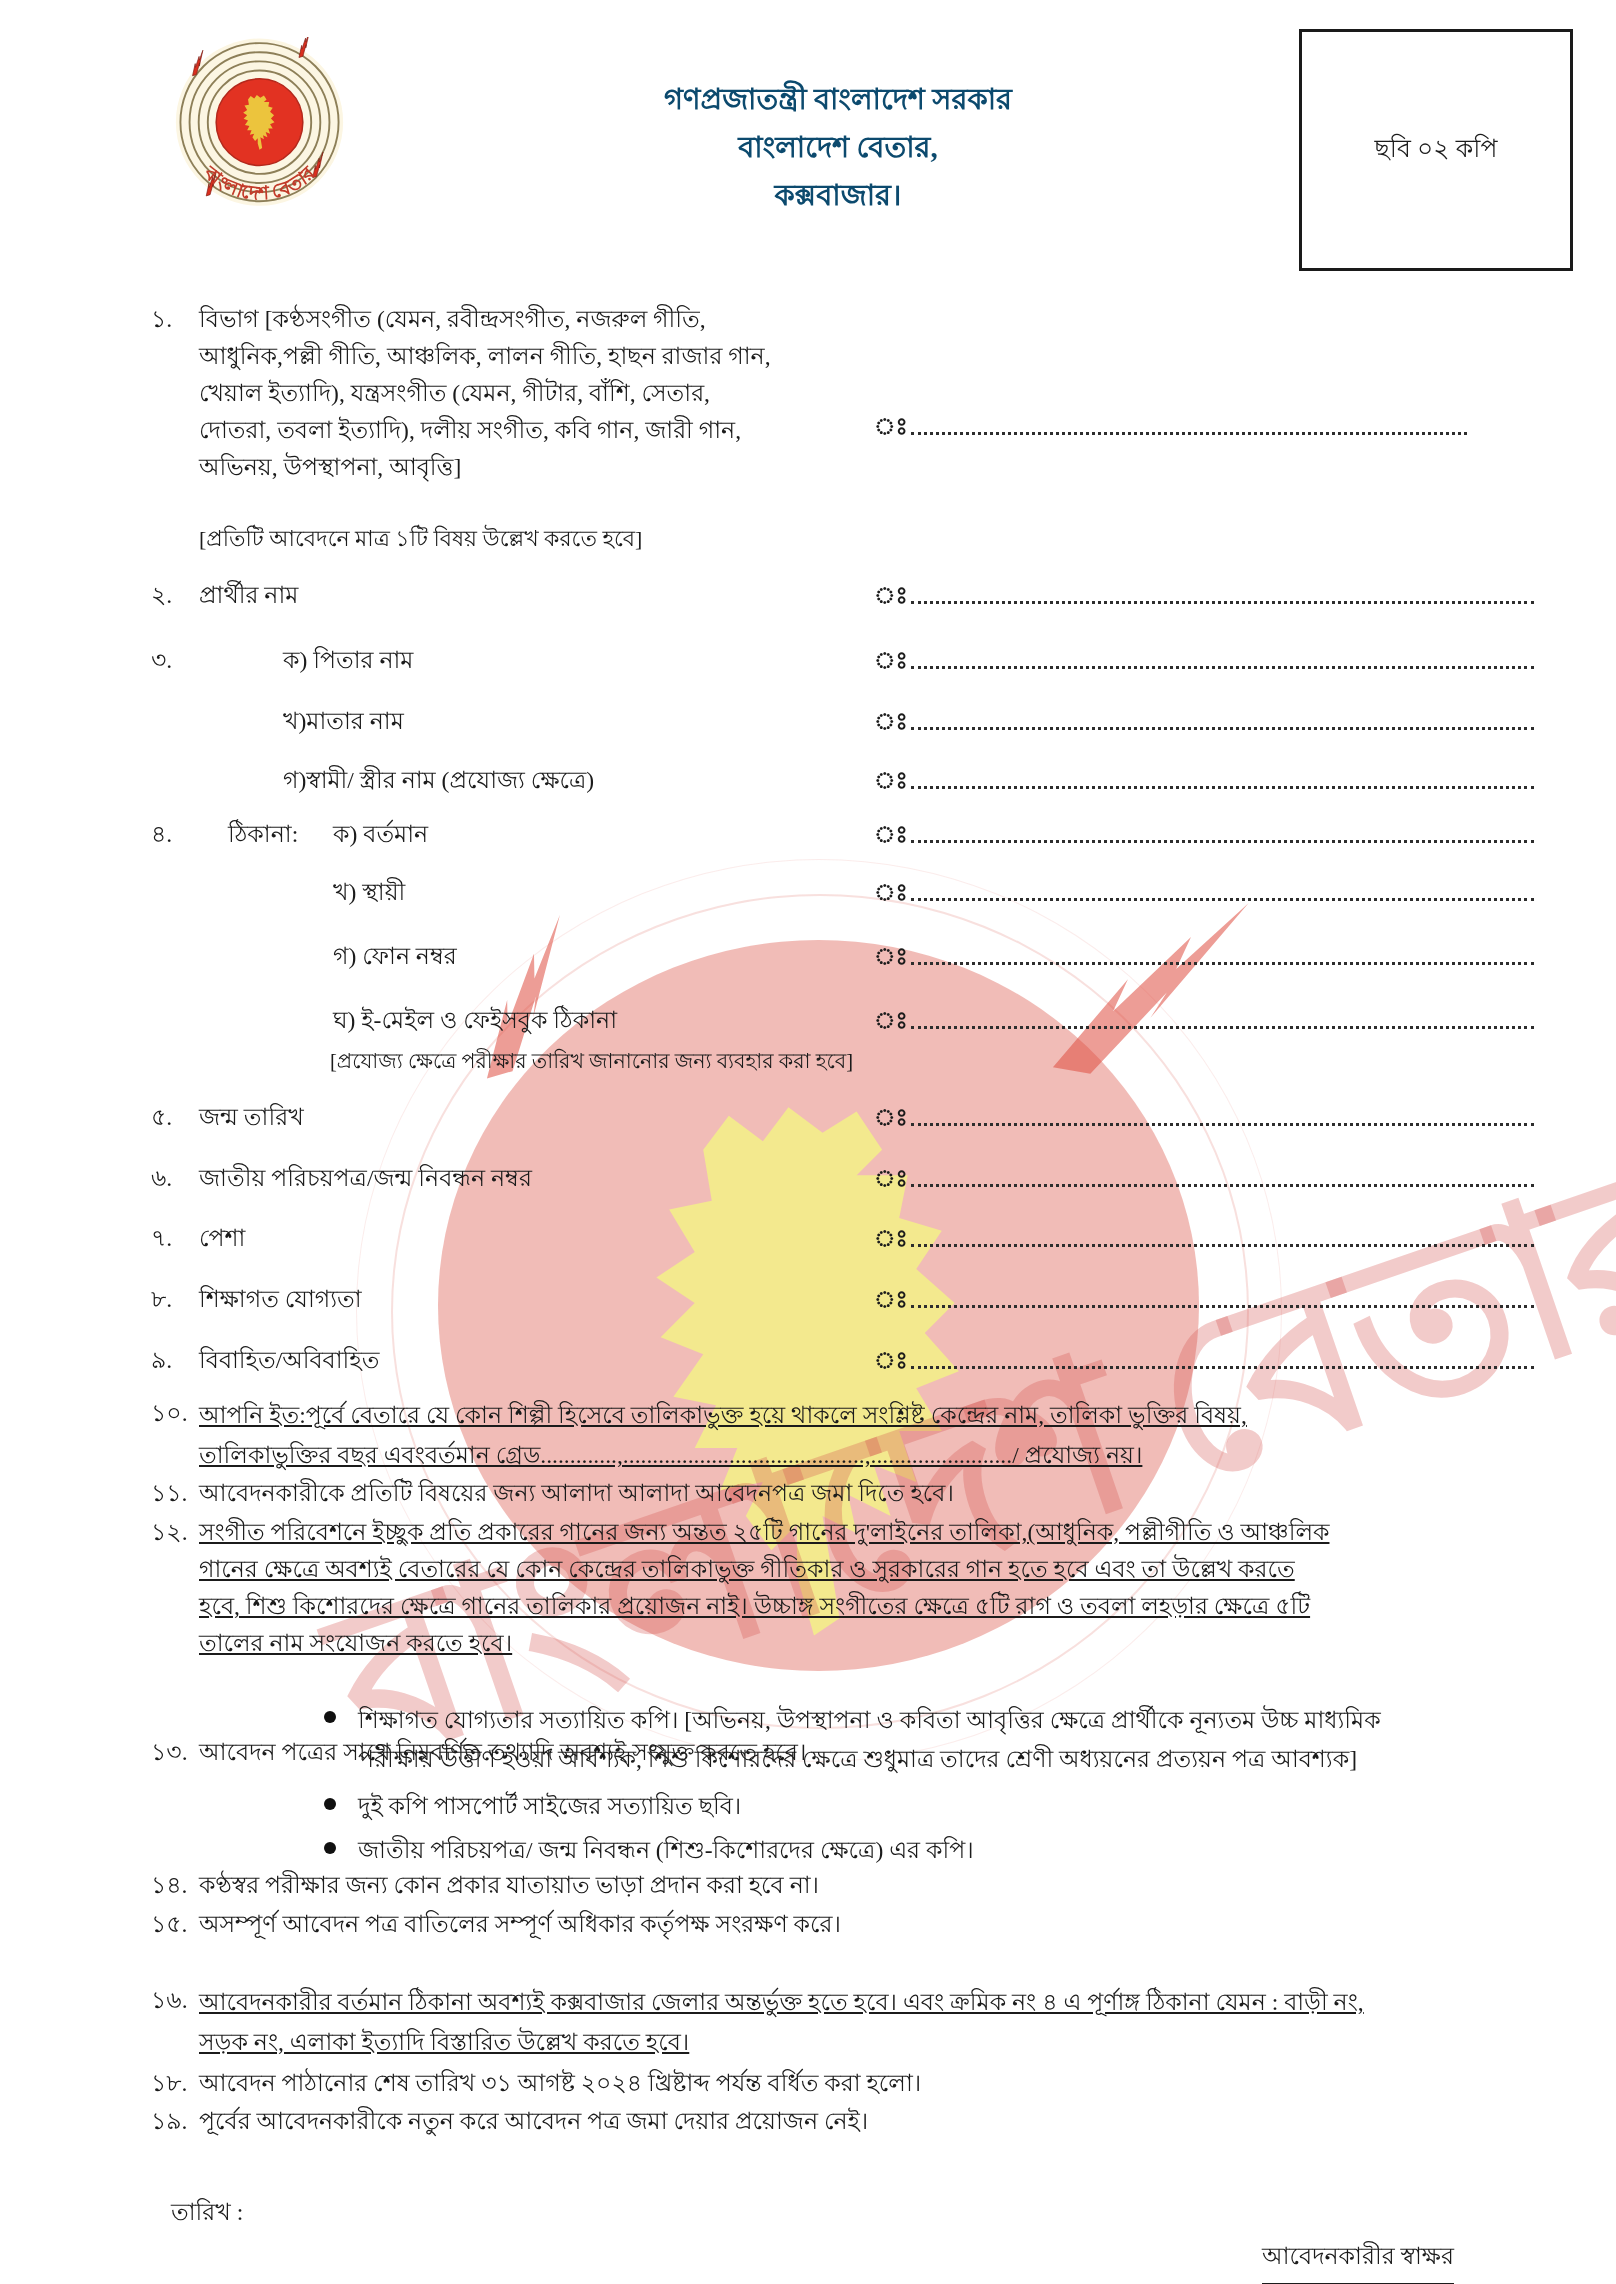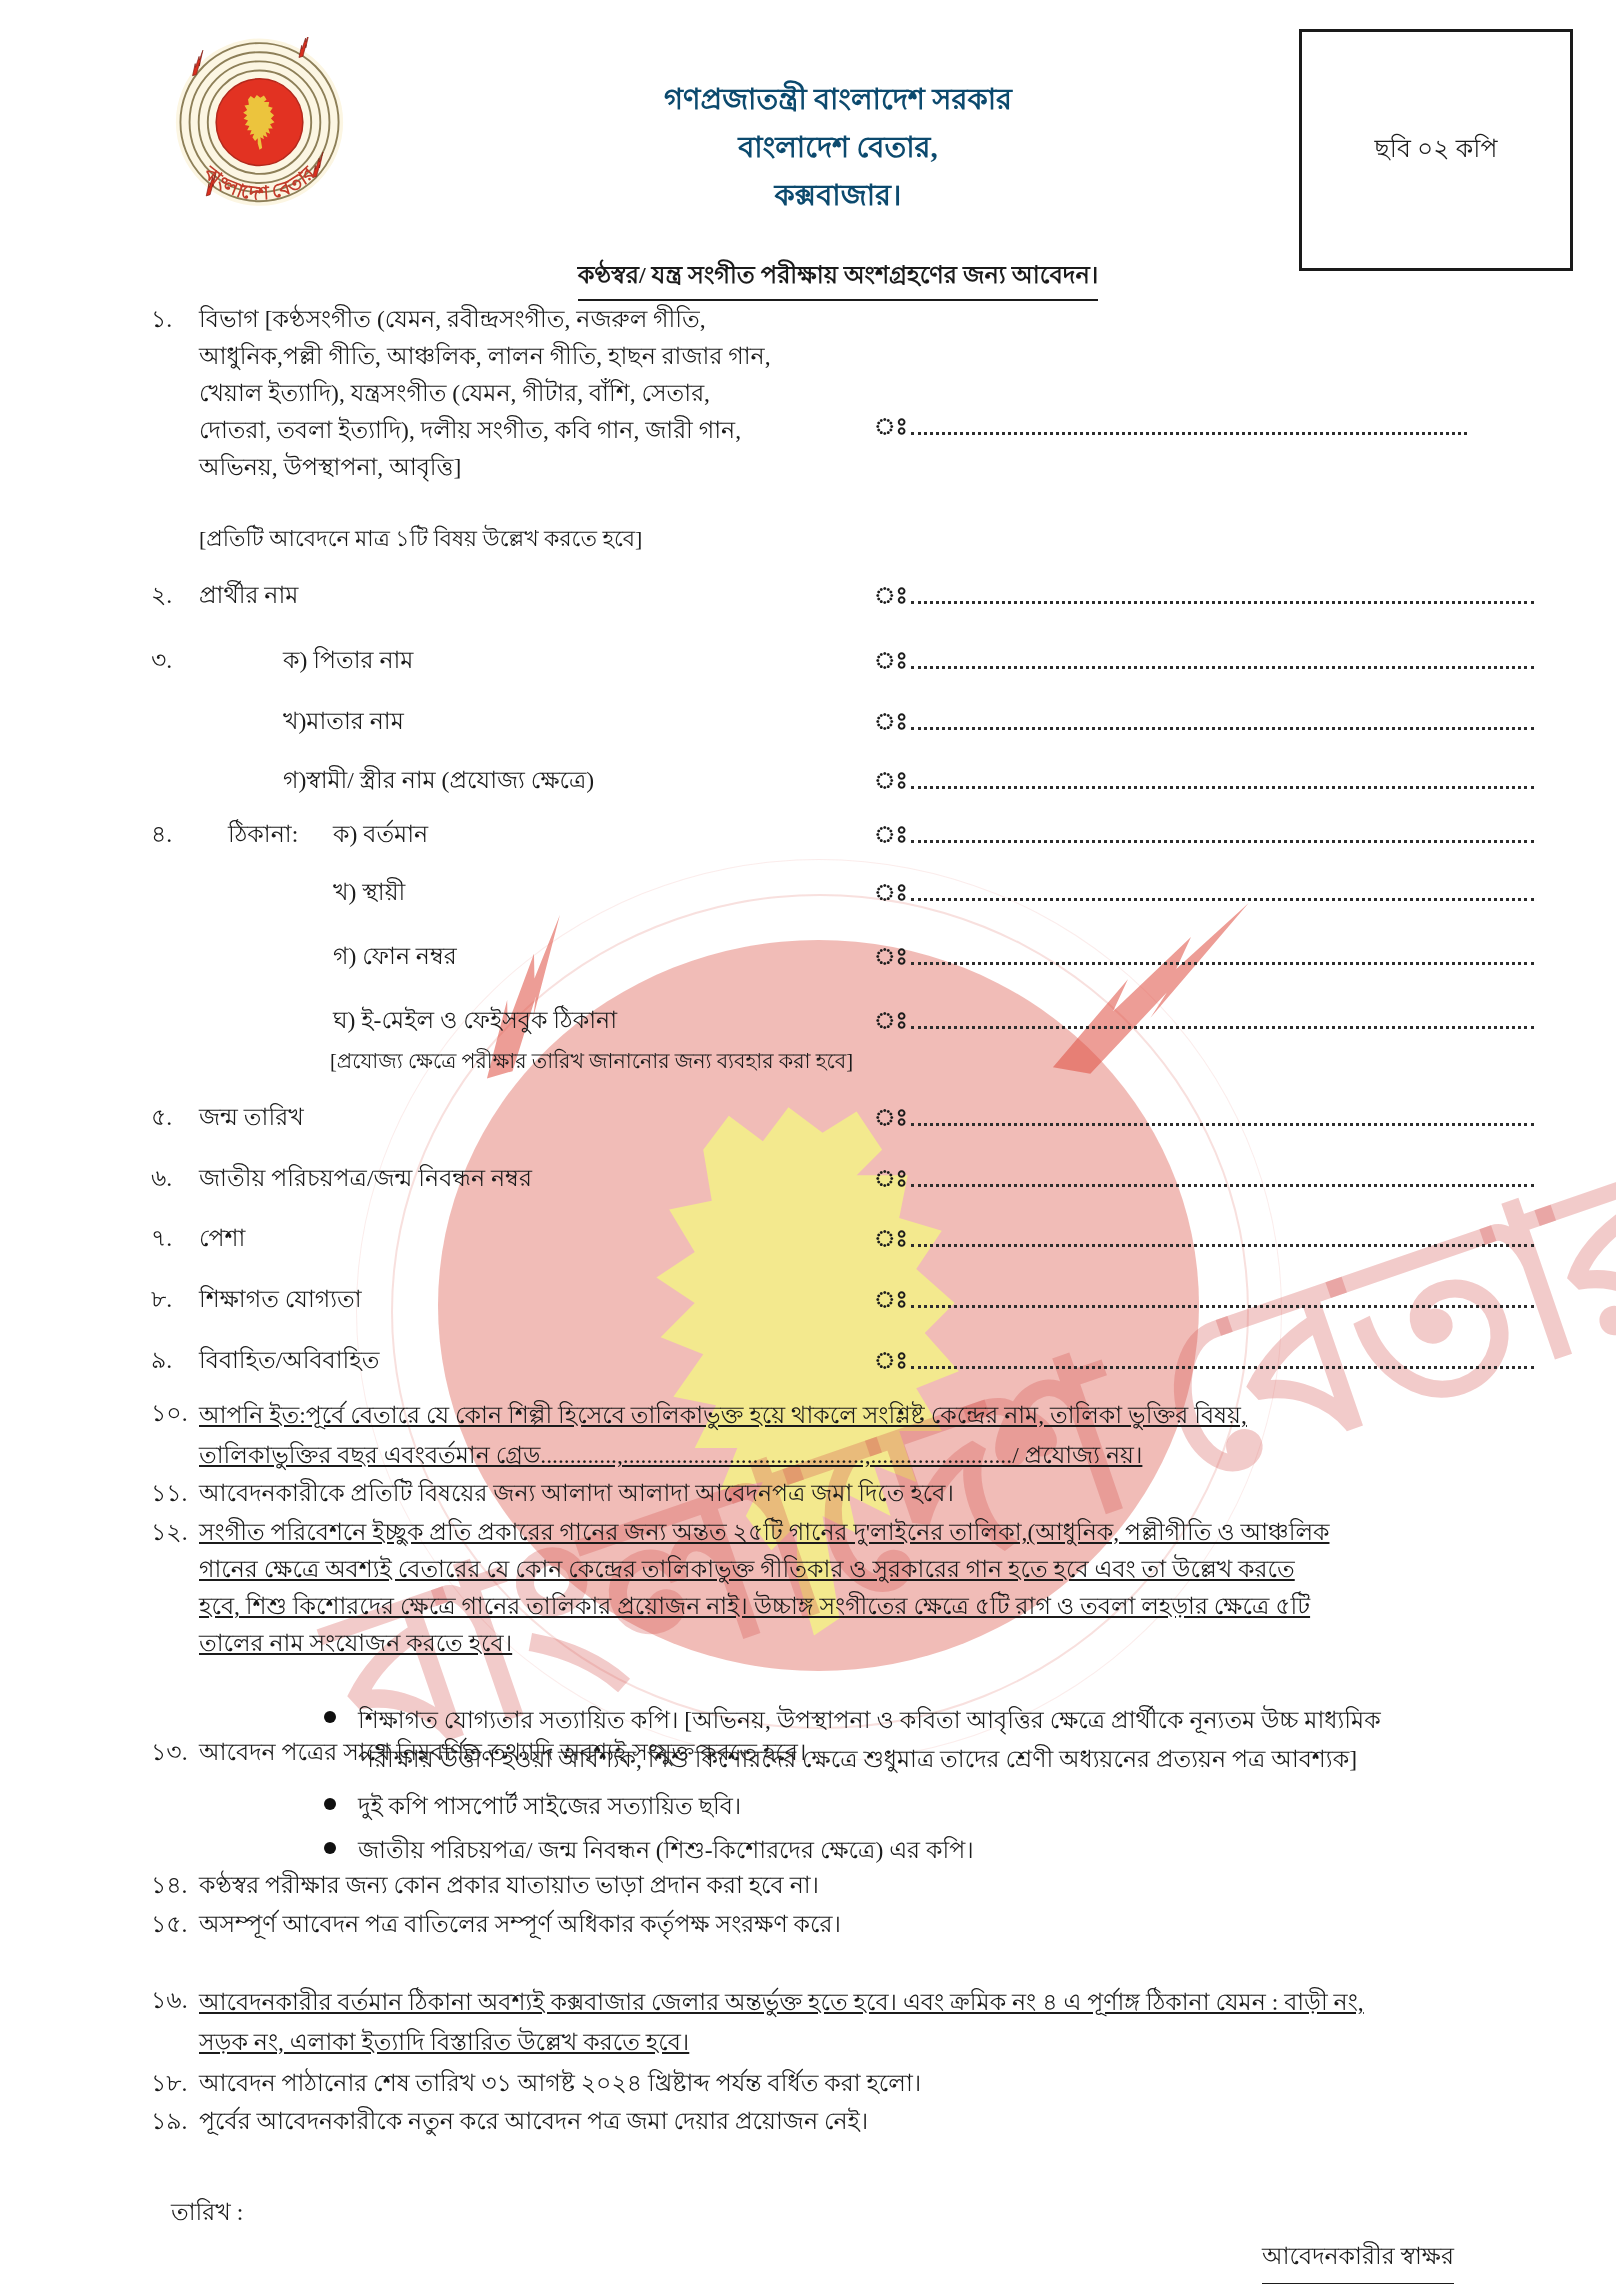--- a/index.html
+++ b/index.html
@@ -99,23 +99,20 @@
   </svg>
 
   <div class="hwrap" style="top:76px;"><span class="hline">গণপ্রজাতন্ত্রী বাংলাদেশ সরকার</span></div>
   <div class="hwrap" style="top:172px;"><span class="hline">কক্সবাজার।</span></div>
   <div class="hwrap" style="top:124px;"><span class="hline">বাংলাদেশ বেতার,</span></div>
 
   <div class="photo-box">
     <span>ছবি ০২ কপি</span>
   </div>
 
-  <div class="title-wrap" style="top:256px;">
-    <span class="title-text">কণ্ঠস্বর/ যন্ত্র সংগীত পরীক্ষায় অংশগ্রহণের জন্য আবেদন।</span>
-  </div>
 
   <div class="frow" style="top:301px;height:198px;">
     <span class="num">১.</span>
     <span class="lbl multiline">বিভাগ [কণ্ঠসংগীত (যেমন, রবীন্দ্রসংগীত, নজরুল গীতি,
 আধুনিক,পল্লী গীতি, আঞ্চলিক, লালন গীতি, হাছন রাজার গান,
 খেয়াল ইত্যাদি), যন্ত্রসংগীত (যেমন, গীটার, বাঁশি, সেতার,
 দোতরা, তবলা ইত্যাদি), দলীয় সংগীত, কবি গান, জারী গান,
 অভিনয়, উপস্থাপনা, আবৃত্তি]</span>
   </div>
   <div class="frow" style="top:408px;">

